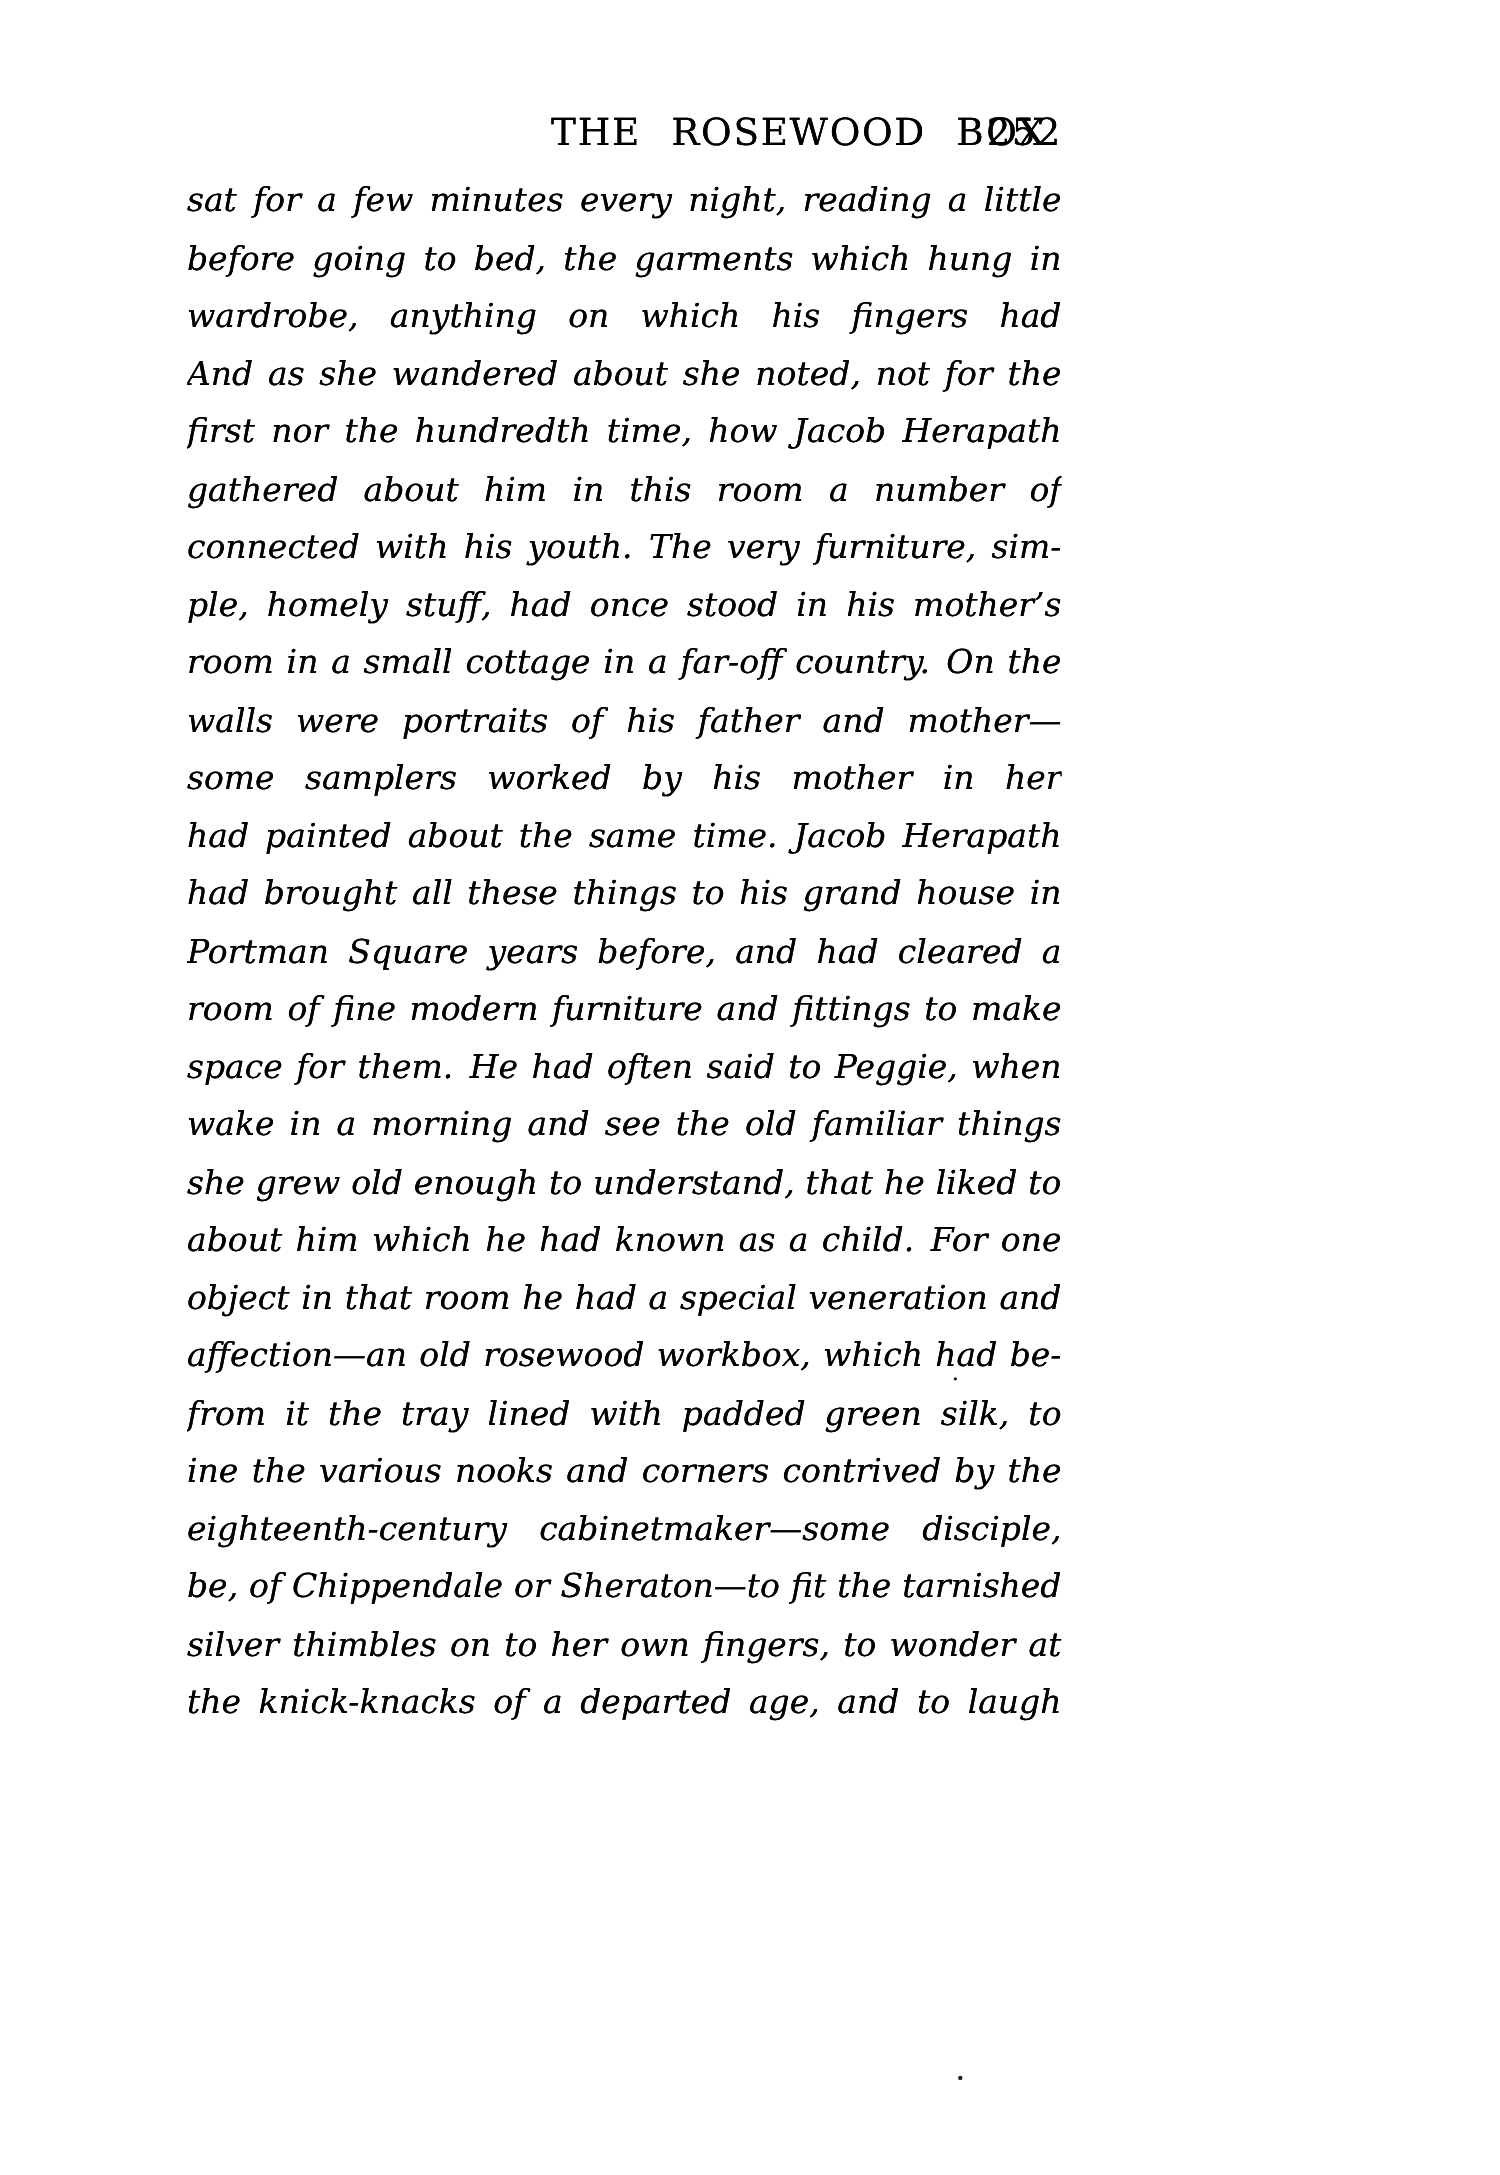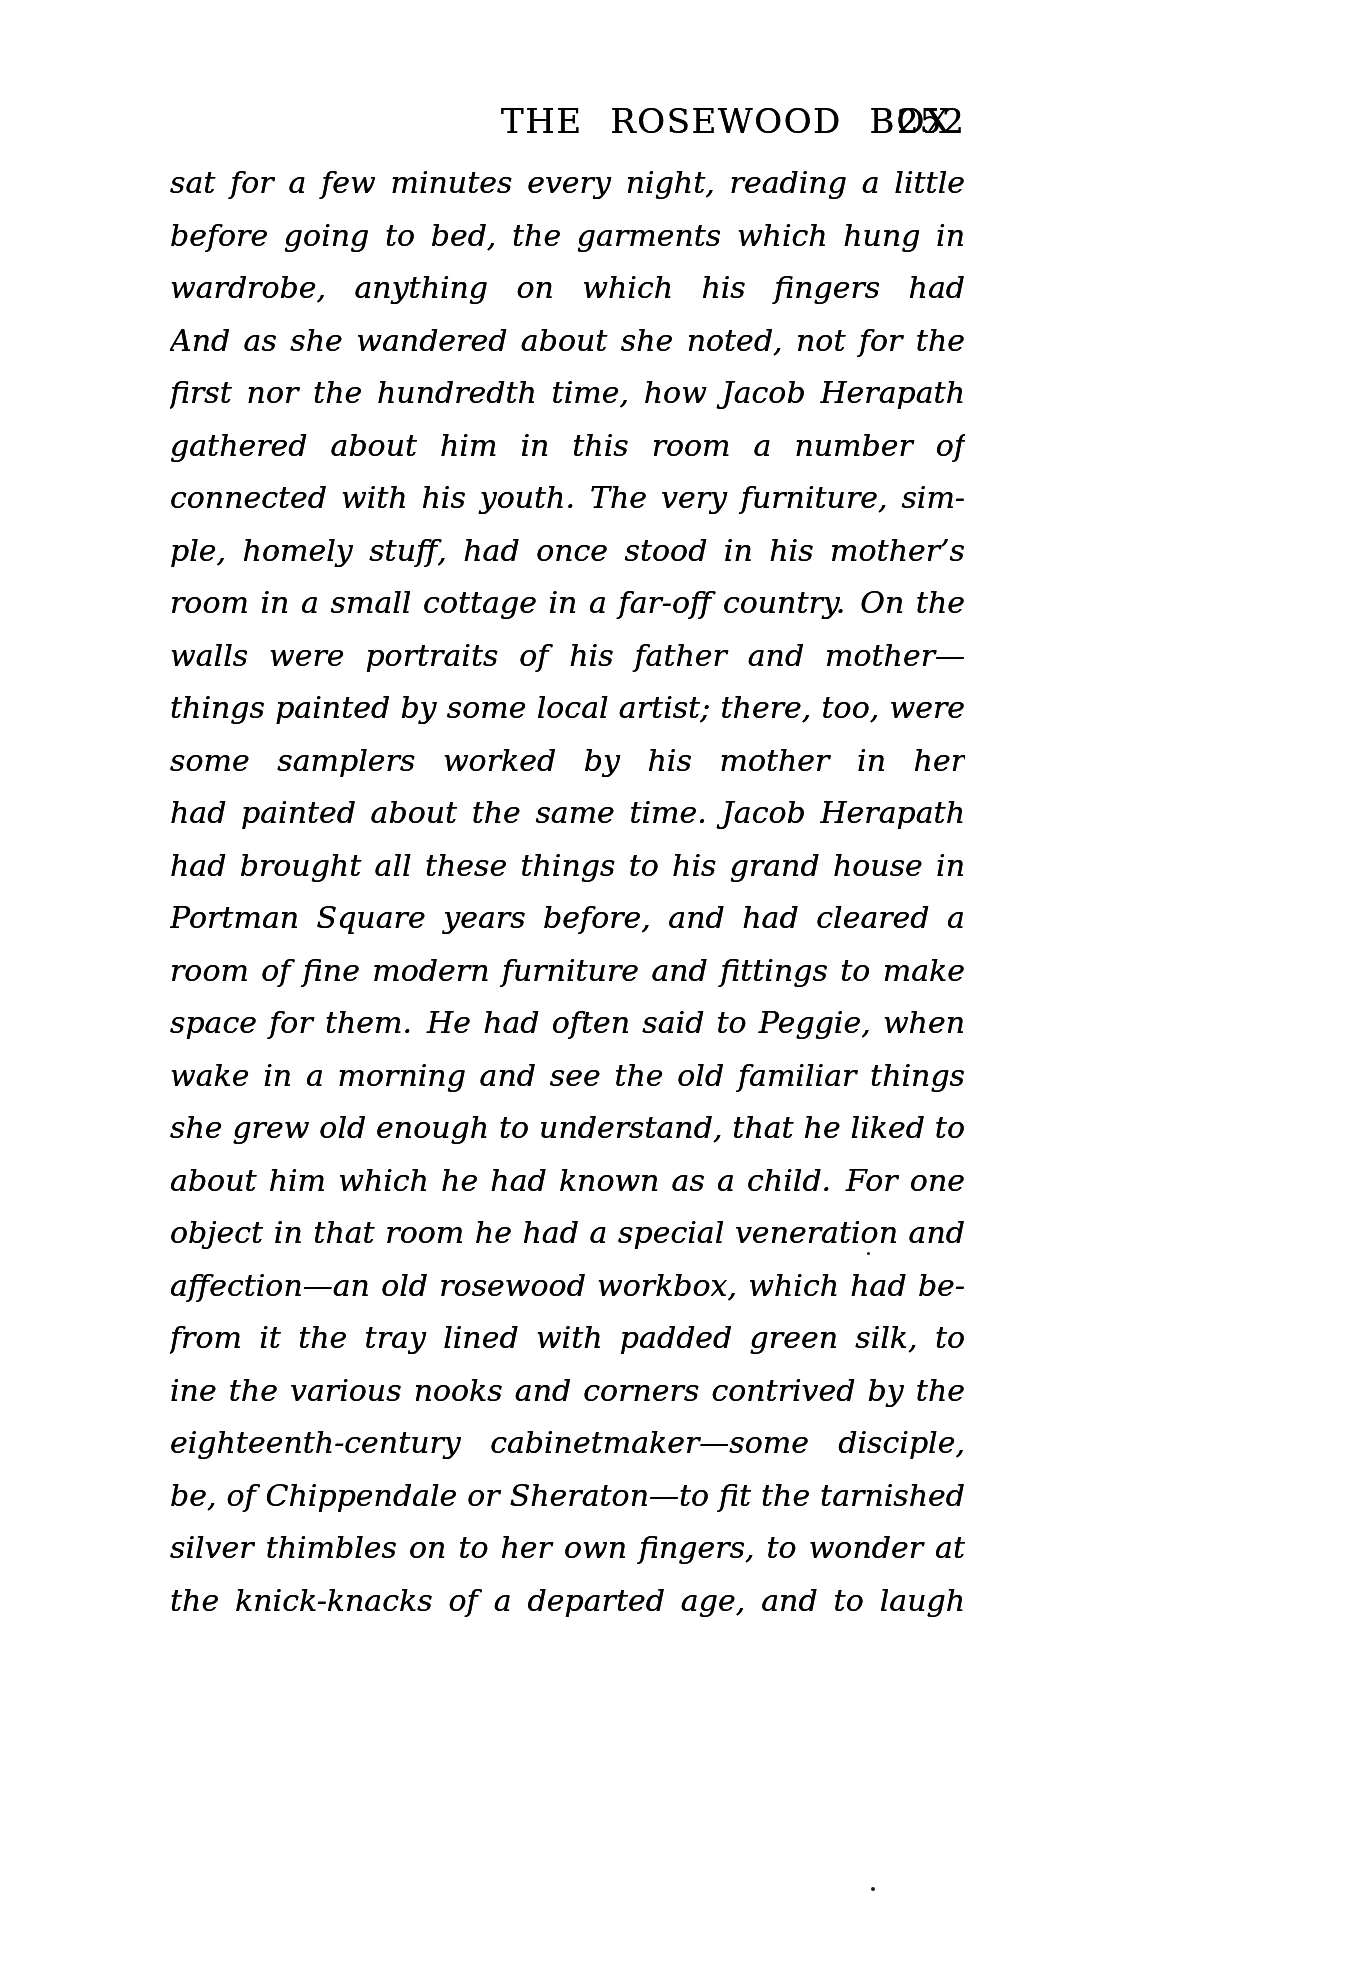--- a/index.html
+++ b/index.html
@@ -80,21 +80,20 @@
       <div class="line">sat for a few minutes every night, reading a little</div>
       <div class="line">before going to bed, the garments which hung in his</div>
       <div class="line">wardrobe, anything on which his fingers had rested.</div>
       <div class="line">And as she wandered about she noted, not for the</div>
       <div class="line">first nor the hundredth time, how Jacob Herapath had</div>
       <div class="line">gathered about him in this room a number of objects</div>
       <div class="line">connected with his youth. The very furniture, sim-</div>
       <div class="line">ple, homely stuff, had once stood in his mother’s bed-</div>
       <div class="line">room in a small cottage in a far-off country. On the</div>
       <div class="line">walls were portraits of his father and mother—crude</div>
-      <div class="line">things painted by some local artist; there, too, were</div>
       <div class="line">some samplers worked by his mother in her girlhood,</div>
       <div class="line">had painted about the same time. Jacob Herapath</div>
       <div class="line">had brought all these things to his grand house in</div>
       <div class="line">Portman Square years before, and had cleared a</div>
       <div class="line">room of fine modern furniture and fittings to make</div>
       <div class="line">space for them. He had often said to Peggie, when</div>
       <div class="line">wake in a morning and see the old familiar things</div>
       <div class="line">she grew old enough to understand, that he liked to</div>
       <div class="line">about him which he had known as a child. For one</div>
       <div class="line">object in that room he had a special veneration and</div>

